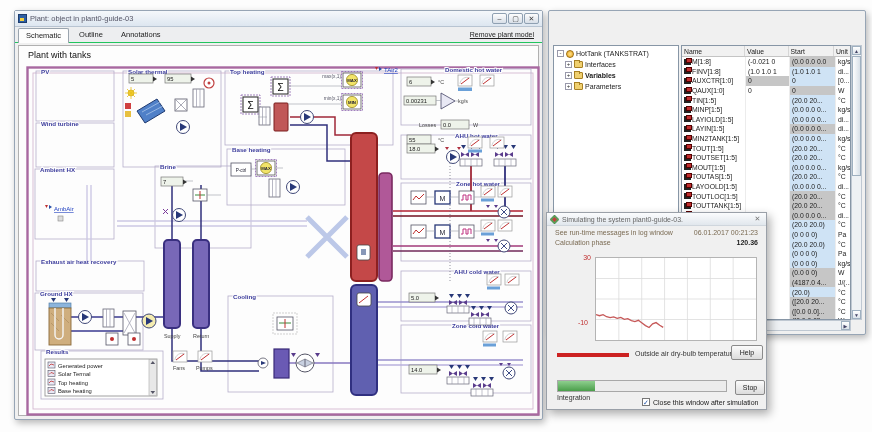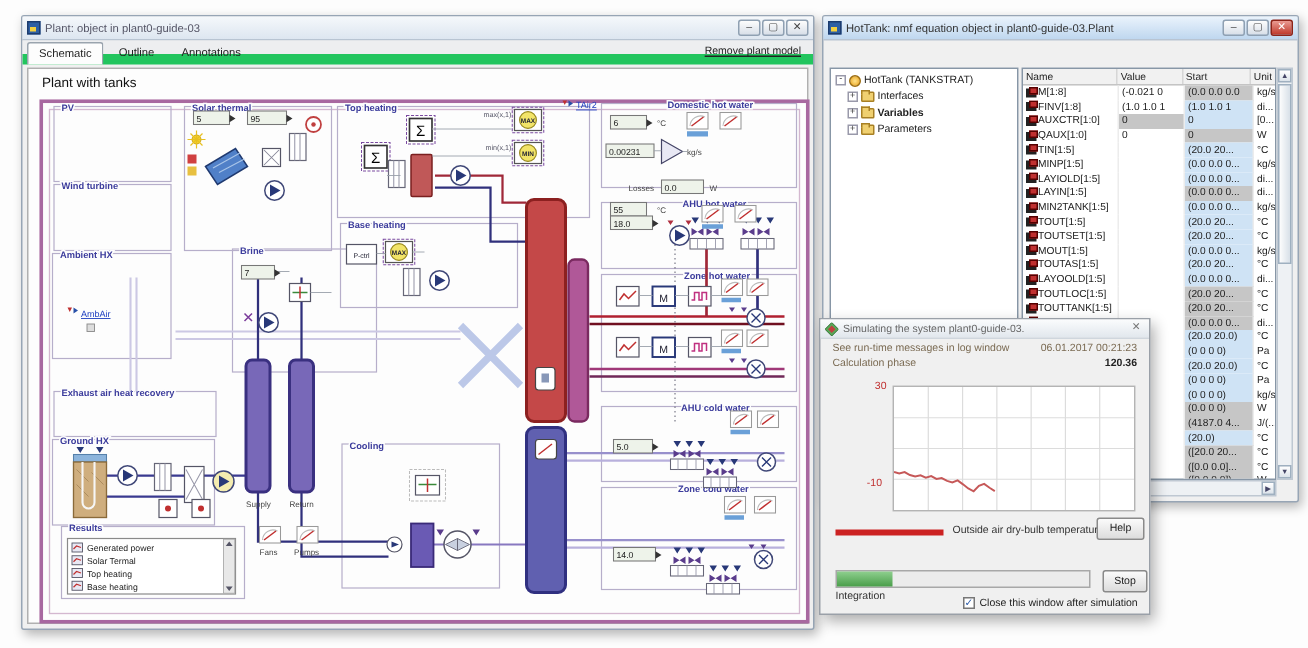--- a/index.html
+++ b/index.html
@@ -8,21 +8,21 @@
 .win{position:absolute;background:#f0f0f0;border:1px solid #97a5b5;box-shadow:2px 3px 7px rgba(0,0,0,.28);border-radius:2px}
 .tbar{height:16px;display:flex;align-items:center;gap:3px;padding:0 3px;font-size:7.5px;color:#333;border-bottom:1px solid #b8c4d2}
 .tbar.active{background:linear-gradient(#eaf3fc,#bfd7ef)}
 .tbar.inactive{background:linear-gradient(#f5f8fb,#dde6f0);color:#556}
 .wicon{width:9px;height:9px;background:#2e5fa3;border:1px solid #1c3c6e;position:relative;flex:0 0 9px}
 .wicon:after{content:"";position:absolute;left:1px;bottom:1px;width:4px;height:3px;background:#f4d03f}
 .ttext{flex:1;white-space:nowrap;overflow:hidden}
 .tbtns{display:flex;gap:1px}
 .tbtn{width:15px;height:11px;border:1px solid #8fa0b2;border-radius:2px;background:linear-gradient(#fdfdfd,#d8dfe8);font-size:7px;line-height:9px;text-align:center;color:#444}
 .tbtn.close{background:linear-gradient(#ea9a92,#c0392b);color:#fff;border-color:#8e2318}
-.tabs{height:16px;padding-left:3px;border-bottom:7px solid #22c55e;position:relative;font-size:7.5px;background:#eceeف0;background:#edeef0}
+.tabs{height:16px;padding-left:3px;border-bottom:1px solid #22c55e;position:relative;font-size:7.5px;background:#eceeف0;background:#edeef0}
 .tab{display:inline-block;padding:2px 7px 0;height:15px;color:#222;border:1px solid transparent;border-bottom:none;border-radius:2px 2px 0 0}
 .tab.active{background:#fdfdfd;border-color:#9aa4ae;position:relative;top:1px}
 .rlink{position:absolute;right:8px;top:4px;font-size:7px;color:#222;text-decoration:underline;cursor:pointer}
 .lcontent{position:absolute;left:3px;right:3px;top:34px;bottom:3px;background:#fdfdfd;border:1px solid #b0b0b0}
 .lheading{font-size:9px;font-weight:normal;color:#111;padding:4px 0 0 9px}
 
 .tree{position:absolute;left:4px;top:34px;width:126px;bottom:4px;background:#fff;border:1px solid #8796a6;font-size:7px;padding:2px 0;color:#222}
 .titem{display:flex;align-items:center;gap:2px;height:11px;padding-left:3px;cursor:default}
 .titem.child{padding-left:11px}
 .expander{width:7px;height:7px;border:1px solid #99a;background:#fff;font-size:6px;line-height:5px;text-align:center;color:#333;flex:0 0 7px}
@@ -449,29 +449,20 @@
         <path d="M20 140 h3 l-1.5 3 z" fill="#c03030"></path>
           <path d="M24 140 l3 2 l-3 2 z" fill="#2850a8"></path>
         <text class="lnk" x="29" y="146" text-decoration="underline">AmbAir</text>
         <rect x="33" y="151" width="5" height="5" fill="#ddd" stroke="#888" stroke-width="0.6"></rect>
       </g>
     </svg>
   </div>
 </div>
 
 <div class="win" style="left:548px;top:10px;width:318px;height:325px">
-  <div class="tbar active">
-    <span class="wicon"></span>
-    <span class="ttext">HotTank: nmf equation object in plant0-guide-03.Plant</span>
-    <span class="tbtns">
-      <span class="tbtn">–</span>
-      <span class="tbtn">▢</span>
-      <span class="tbtn close">✕</span>
-    </span>
-  </div>
 
   <div class="tree">
     <div class="titem">
       <span class="expander">-</span>
       <span class="ball"></span>
       <span>HotTank (TANKSTRAT)</span>
     </div>
     <div class="titem child">
       <span class="expander">+</span>
       <span class="folder"></span>

